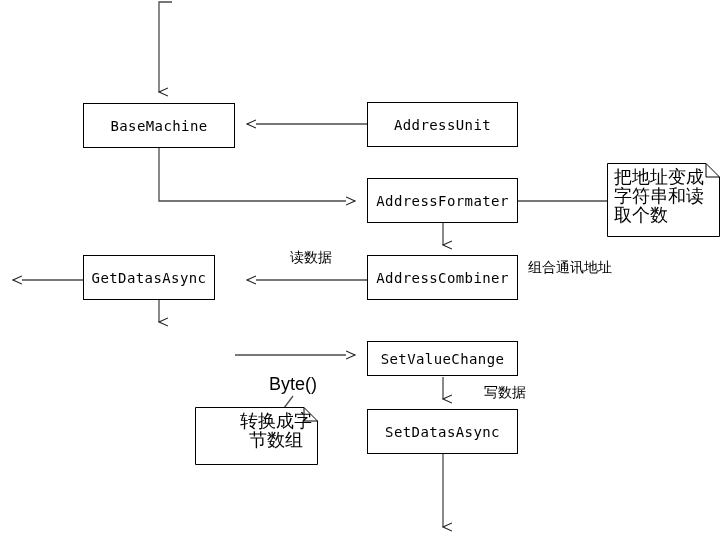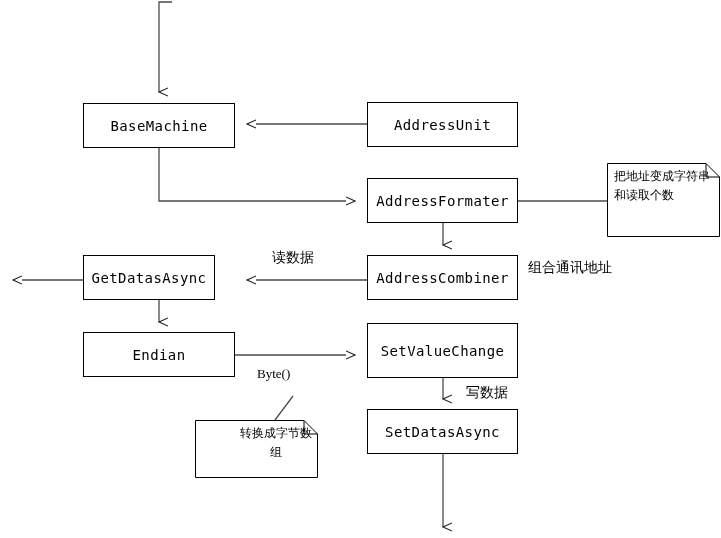--- a/index.html
+++ b/index.html
@@ -34,21 +34,21 @@
     font-size: 14px;
     color: #000000;
     letter-spacing: 0.4px;
     white-space: nowrap;
   }
   .note {
     position: absolute;
     box-sizing: border-box;
     background: #ffffff;
     font-family: "DejaVu Sans", "Liberation Sans", sans-serif;
-    font-size: 12px;
+    font-size: 18px;
     color: #000000;
     line-height: 19px;
     padding: 4px 6px 4px 7px;
     text-align: left;
   }
   .note-svg {
     position: absolute;
     left: 0; top: 0;
     pointer-events: none;
   }
@@ -59,24 +59,26 @@
   .note.centered .note-text {
     text-align: center;
   }
   .edge-label {
     position: absolute;
     font-family: "DejaVu Sans", "Liberation Sans", sans-serif;
     font-size: 14px;
     color: #000000;
     white-space: nowrap;
     line-height: 18px;
+    text-align: right;
   }
   .edge-label.mono {
-    font-family: Liberation Serif, serif;
-    font-size: 13px;
+    font-family: Liberation Sans, sans-serif;
+    font-size: 18px;
+    margin-top: 10px;
   }
   .edge-label.center {
   }
 </style>
 </head>
 <body>
 
 <div id="canvas">
 
   <svg id="edges" width="721" height="538" viewBox="0 0 721 538">
@@ -133,41 +135,38 @@
   </div>
 
   <div class="node" style="left:83px; top:255px; width:132px; height:45px;">
     <span>GetDatasAsync</span>
   </div>
 
   <div class="node" style="left:367px; top:255px; width:151px; height:45px;justify-content:center;">
     <span>AddressCombiner</span>
   </div>
 
-  <div class="node" style="left:83px; top:332px; width:152px; height:45px;">
-    <span>Endian</span>
-  </div>
 
-  <div class="node" style="left:367px; top:323px; width:151px; height:55px;">
+  <div class="node" style="left:367px; top:341px; width:151px; height:35px;">
     <span>SetValueChange</span>
   </div>
 
   <div class="node" style="left:367px; top:409px; width:151px; height:45px;">
     <span>SetDatasAsync</span>
   </div>
 
   <div class="note" style="left:607px; top:163px; width:113px; height:74px;">
     <svg class="note-svg" width="113" height="74" viewBox="0 0 113 74">
       <path d="M 0.5,0.5 L 99,0.5 L 112.5,14 L 112.5,73.5 L 0.5,73.5 Z" fill="#ffffff" stroke="#000000" stroke-width="1"></path>
       <path d="M 99,0.5 L 99,14 L 112.5,14" fill="none" stroke="#000000" stroke-width="1"></path>
     </svg>
     <div class="note-text">把地址变成字符串和读取个数</div>
   </div>
 
-  <div class="note centered" style="left:195px; top:420px; width:124px; height:58px;padding-left:44px;">
+  <div class="note centered" style="left:195px; top:407px; width:124px; height:58px;padding-left:44px;">
     <svg class="note-svg" width="123" height="58" viewBox="0 0 123 58">
       <path d="M 0.5,0.5 L 109,0.5 L 122.5,14 L 122.5,57.5 L 0.5,57.5 Z" fill="#ffffff" stroke="#000000" stroke-width="1"></path>
       <path d="M 109,0.5 L 109,14 L 122.5,14" fill="none" stroke="#000000" stroke-width="1"></path>
     </svg>
     <div class="note-text">转换成字节数组</div>
   </div>
 
   <div class="edge-label" style="left:272px; top:248px; width:60px;">读数据</div>
 
   <div class="edge-label center" style="left:528px; top:258px; width:74px;">组合通讯地址</div>

